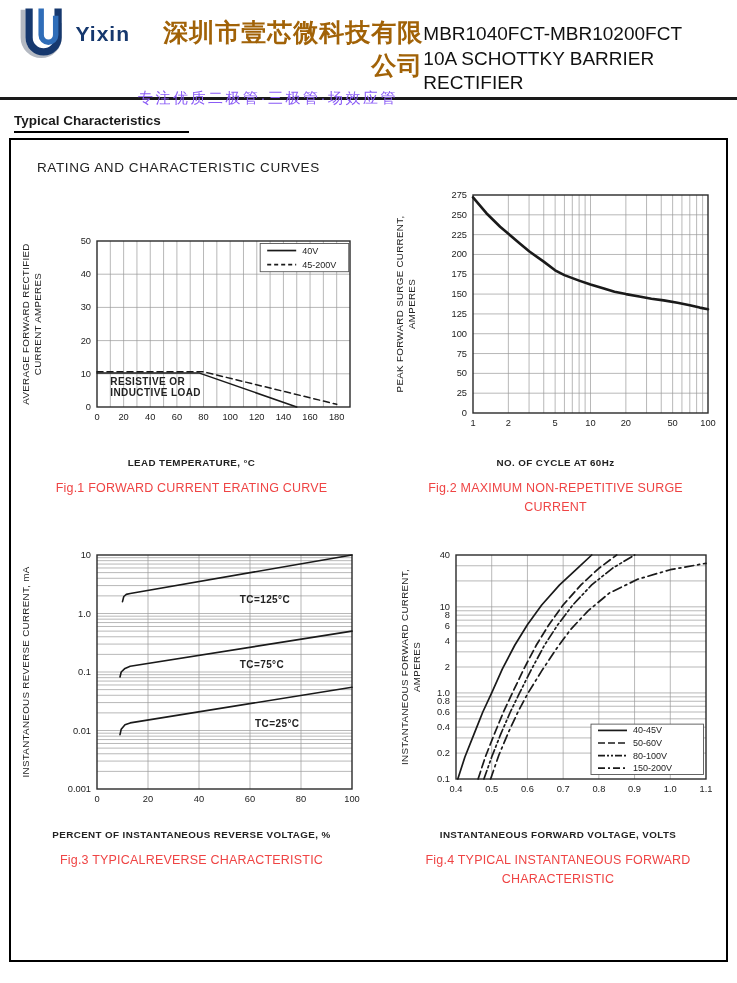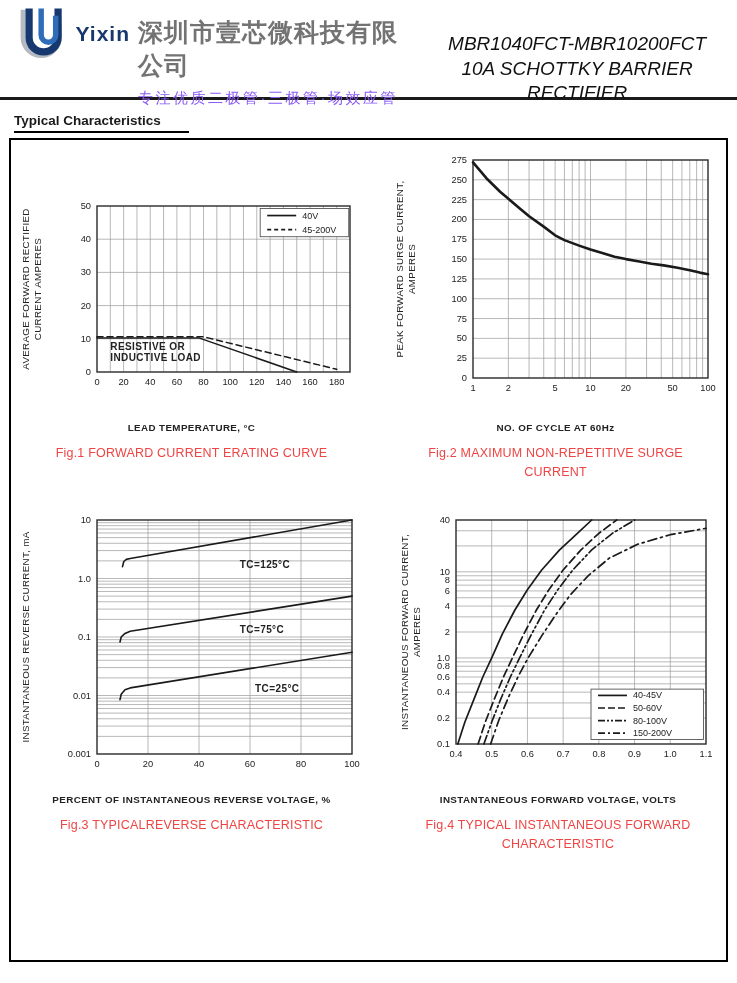--- a/index.html
+++ b/index.html
@@ -4,23 +4,23 @@
 <style>
   html,body{margin:0;padding:0;background:#e8e8e8;}
   .page{width:737px;height:983px;background:#fff;position:relative;overflow:hidden;
         font-family:"Liberation Sans",sans-serif;color:#1a1a1a;margin:0 auto;}
   
   .header{display:flex;align-items:flex-start;height:97px;padding:6px 0 0 14px;box-sizing:border-box;}
   .logo{width:116px;display:flex;flex-direction:row;align-items:center;}
   .logo svg{display:block;}
   .logo-text{font-size:21px;font-weight:bold;color:#16386e;letter-spacing:1px;margin-top:-2px;}
   .company{margin-left:8px;margin-top:10px;}
-  .company-name{font-size:25px;font-weight:bold;color:#737373;letter-spacing:1px;}
+  .company-name{font-size:25px;font-weight:bold;color:#a16207;letter-spacing:1px;text-align:right;}
   .company-tagline{font-size:15px;color:#8b5cf6;letter-spacing:2.5px;margin-top:7px;}
-  .part{margin-left:auto;margin-right:6px;margin-top:26px;text-align:center;font-style:italic;}
+  .part{margin-left:auto;margin-right:6px;margin-top:16px;text-align:left;}
   .part div{font-size:19px;line-height:1.3;color:#111;}
   .rule{height:3px;background:#1a1a1a;}
   
   .section-heading{display:inline-block;margin:13px 0 0 14px;font-size:13.5px;font-weight:bold;
                    border-bottom:2px solid #000;padding:0 28px 3px 0;}
   
   .curves-box{margin:5px 9px 0 9px;height:824px;border:2px solid #000;position:relative;box-sizing:border-box;}
   .box-title{margin:20px 0 0 26px;font-size:13.5px;letter-spacing:.6px;color:#222;}
   .figrow{display:flex;justify-content:space-between;align-items:flex-end;padding:0 8px;}
   .figrow.row1{margin-top:12px;}
@@ -62,20 +62,21 @@
       <div>MBR1040FCT-MBR10200FCT</div>
       <div>10A SCHOTTKY BARRIER RECTIFIER</div>
     </div>
   </div>
 
   <div class="rule"></div>
 
   <div class="section-heading">Typical Characteristics</div>
 
   <div class="curves-box">
+    <div class="box-title">RATING AND CHARACTERISTIC CURVES</div>
 
     <div class="figrow row1">
       <div class="figure fig1">
         <svg width="345" height="200">
             <line x1="91.3157894736842" x2="91.3157894736842" y1="10" y2="176" stroke="#9a9a9a" stroke-width="0.7"></line>
             <line x1="104.63157894736842" x2="104.63157894736842" y1="10" y2="176" stroke="#9a9a9a" stroke-width="0.7"></line>
             <line x1="117.94736842105263" x2="117.94736842105263" y1="10" y2="176" stroke="#9a9a9a" stroke-width="0.7"></line>
             <line x1="131.26315789473685" x2="131.26315789473685" y1="10" y2="176" stroke="#9a9a9a" stroke-width="0.7"></line>
             <line x1="144.57894736842104" x2="144.57894736842104" y1="10" y2="176" stroke="#9a9a9a" stroke-width="0.7"></line>
             <line x1="157.89473684210526" x2="157.89473684210526" y1="10" y2="176" stroke="#9a9a9a" stroke-width="0.7"></line>

